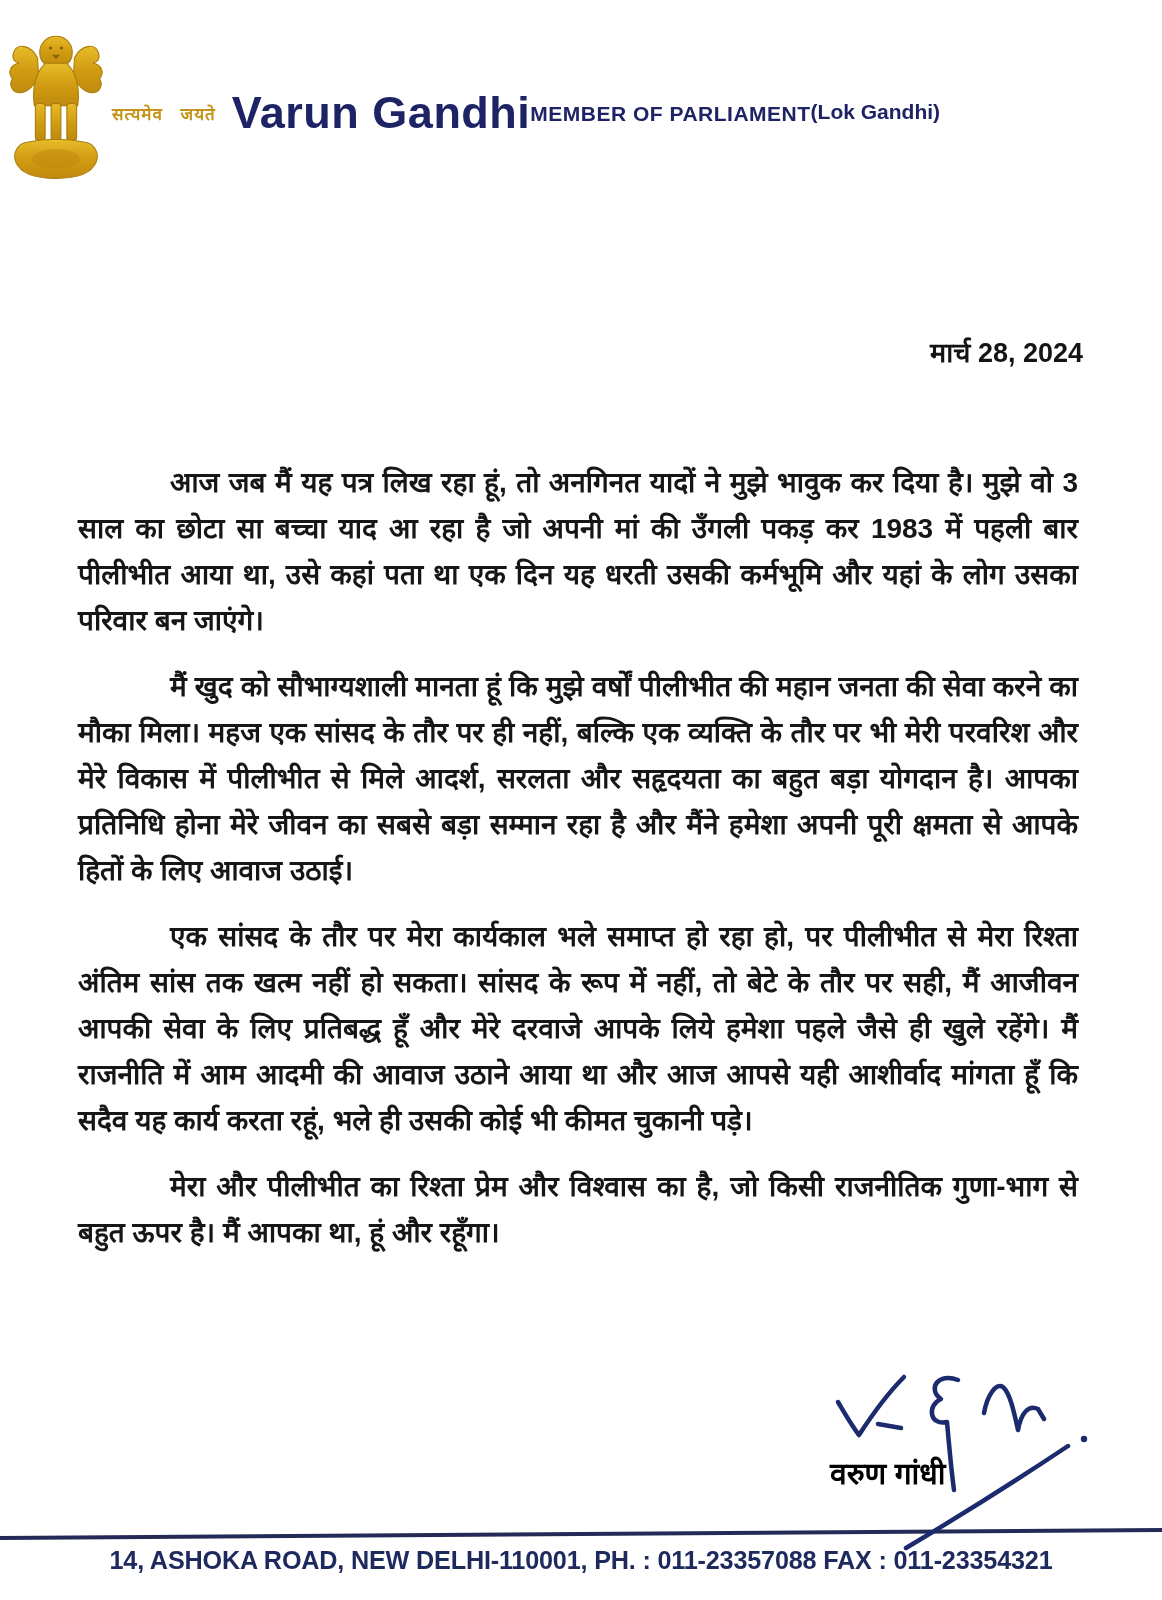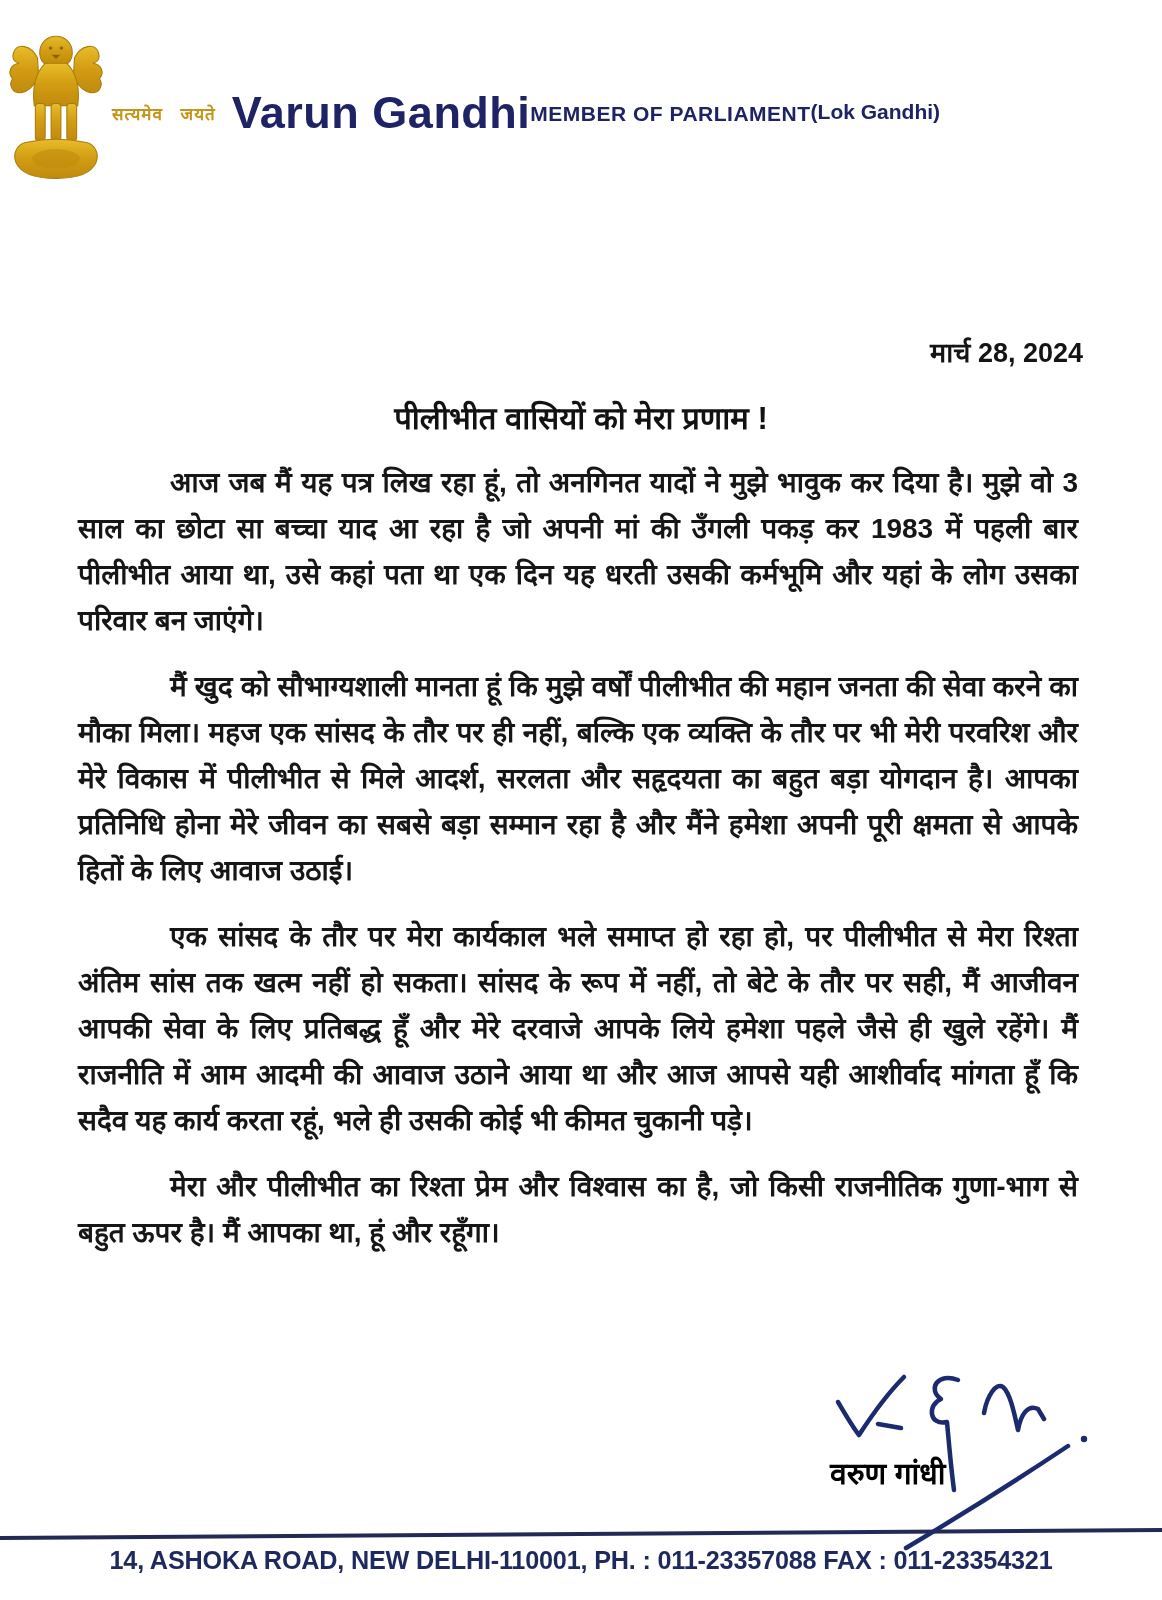--- a/index.html
+++ b/index.html
@@ -103,21 +103,20 @@
       </g>
     </svg>
     <div class="motto">सत्यमेव जयते</div>
     <div class="mp-name">Varun Gandhi</div>
     <div class="mp-role">MEMBER OF PARLIAMENT</div>
     <div class="mp-house">(Lok Gandhi)</div>
   </div>
 
   <div class="letter-date">मार्च 28, 2024</div>
 
-  <div class="salutation">पीलीभीत वासियों को मेरा प्रणाम !</div>
 
   <div class="letter-body">
     <p>आज जब मैं यह पत्र लिख रहा हूं, तो अनगिनत यादों ने मुझे भावुक कर दिया है। मुझे वो 3 साल का छोटा सा बच्चा याद आ रहा है जो अपनी मां की उँगली पकड़ कर 1983 में पहली बार पीलीभीत आया था, उसे कहां पता था एक दिन यह धरती उसकी कर्मभूमि और यहां के लोग उसका परिवार बन जाएंगे।</p>
     <p>मैं खुद को सौभाग्यशाली मानता हूं कि मुझे वर्षों पीलीभीत की महान जनता की सेवा करने का मौका मिला। महज एक सांसद के तौर पर ही नहीं, बल्कि एक व्यक्ति के तौर पर भी मेरी परवरिश और मेरे विकास में पीलीभीत से मिले आदर्श, सरलता और सहृदयता का बहुत बड़ा योगदान है। आपका प्रतिनिधि होना मेरे जीवन का सबसे बड़ा सम्मान रहा है और मैंने हमेशा अपनी पूरी क्षमता से आपके हितों के लिए आवाज उठाई।</p>
     <p>एक सांसद के तौर पर मेरा कार्यकाल भले समाप्त हो रहा हो, पर पीलीभीत से मेरा रिश्ता अंतिम सांस तक खत्म नहीं हो सकता। सांसद के रूप में नहीं, तो बेटे के तौर पर सही, मैं आजीवन आपकी सेवा के लिए प्रतिबद्ध हूँ और मेरे दरवाजे आपके लिये हमेशा पहले जैसे ही खुले रहेंगे। मैं राजनीति में आम आदमी की आवाज उठाने आया था और आज आपसे यही आशीर्वाद मांगता हूँ कि सदैव यह कार्य करता रहूं, भले ही उसकी कोई भी कीमत चुकानी पड़े।</p>
     <p>मेरा और पीलीभीत का रिश्ता प्रेम और विश्वास का है, जो किसी राजनीतिक गुणा-भाग से बहुत ऊपर है। मैं आपका था, हूं और रहूँगा।</p>
   </div>
 
   <div class="signature-name">वरुण गांधी</div>
 

